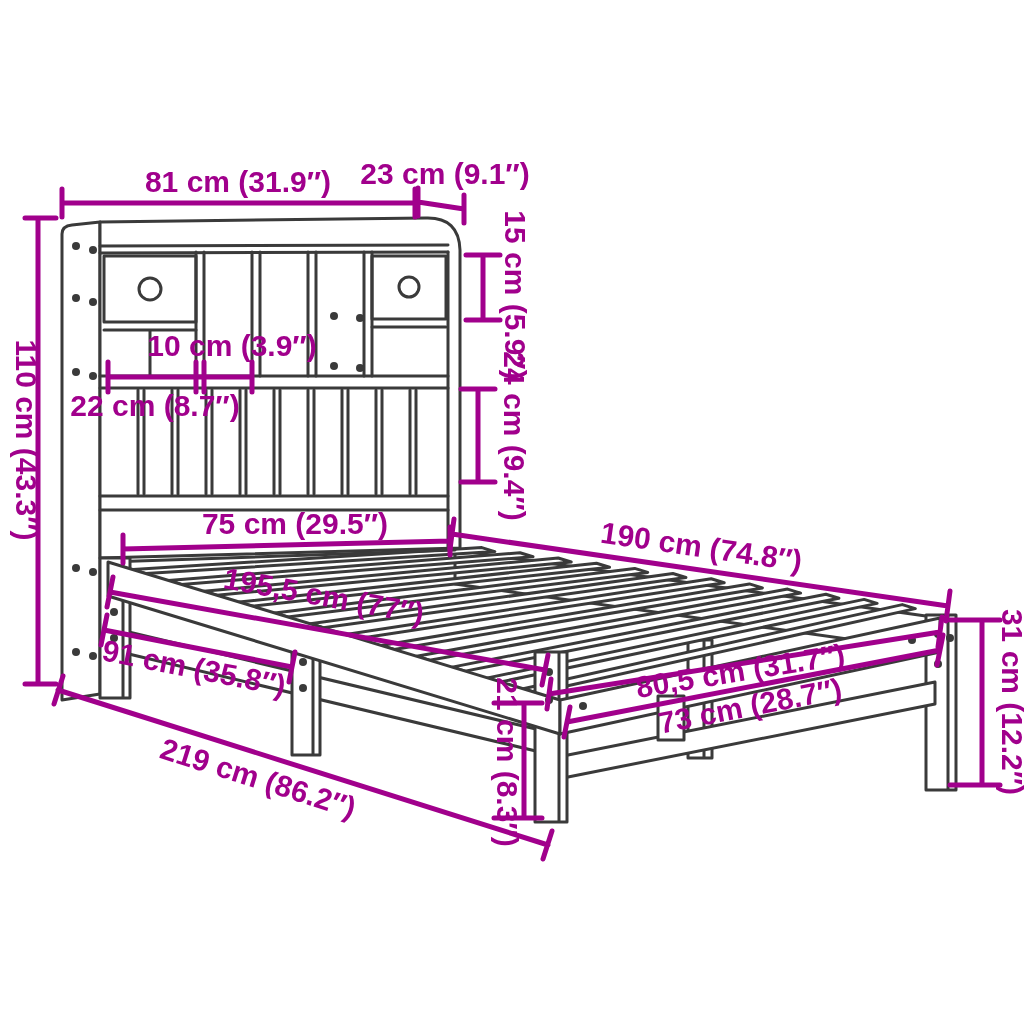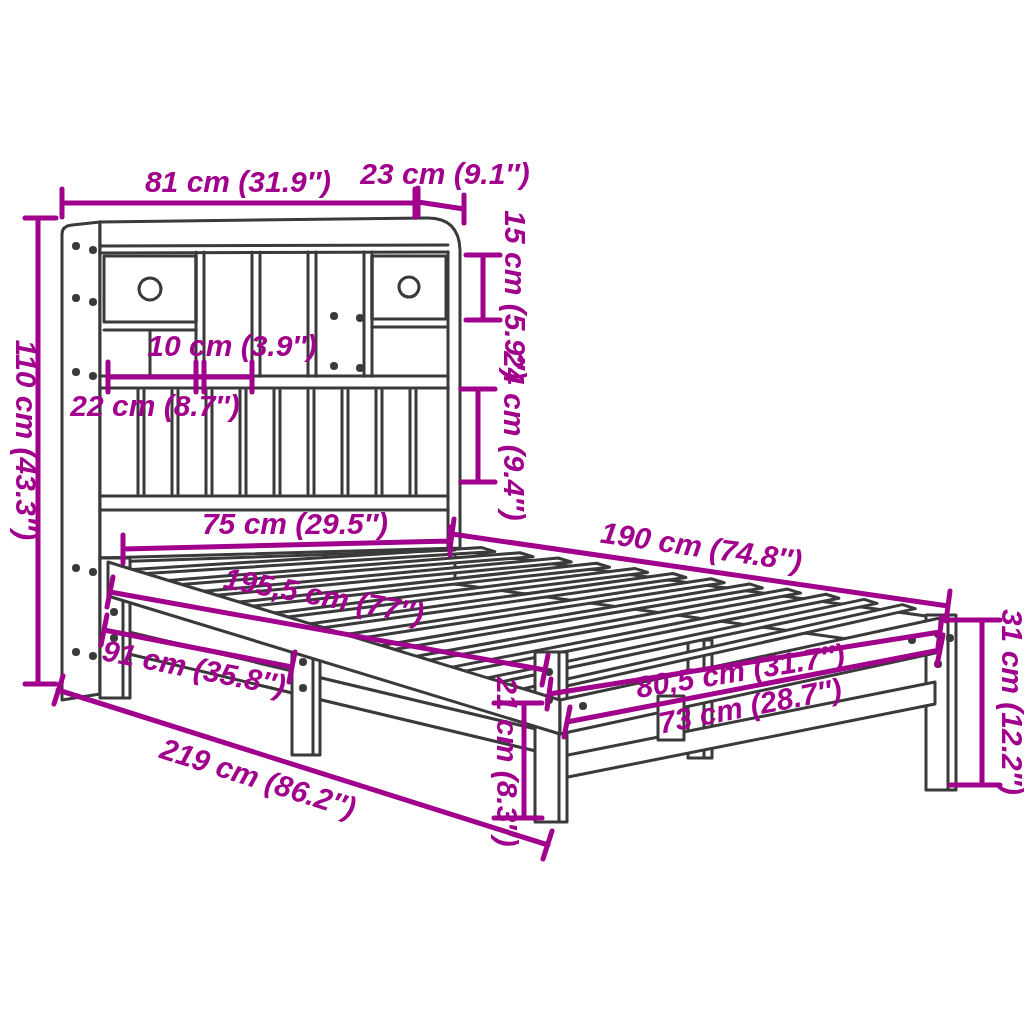--- a/index.html
+++ b/index.html
@@ -1,16 +1,16 @@
 <!DOCTYPE html>
 <html><head>
 <meta charset="utf-8">
 <style>
   html,body{margin:0;padding:0;background:#ffffff;}
-  .stage{position:relative;width:1024px;height:1024px;background:#fff;overflow:hidden;font-style:italic;}
+  .stage{position:relative;width:1024px;height:1024px;background:#fff;overflow:hidden;}
   svg{display:block;}
   text{font-family:"Liberation Sans","DejaVu Sans",sans-serif;font-weight:bold;}
 </style>
 </head>
 <body>
 
 <div class="stage">
 <svg width="1024" height="1024" viewBox="0 0 1024 1024">
 
   <g id="structure" stroke="#3A3A3A" stroke-width="3" fill="#ffffff" stroke-linejoin="round" stroke-linecap="round">

